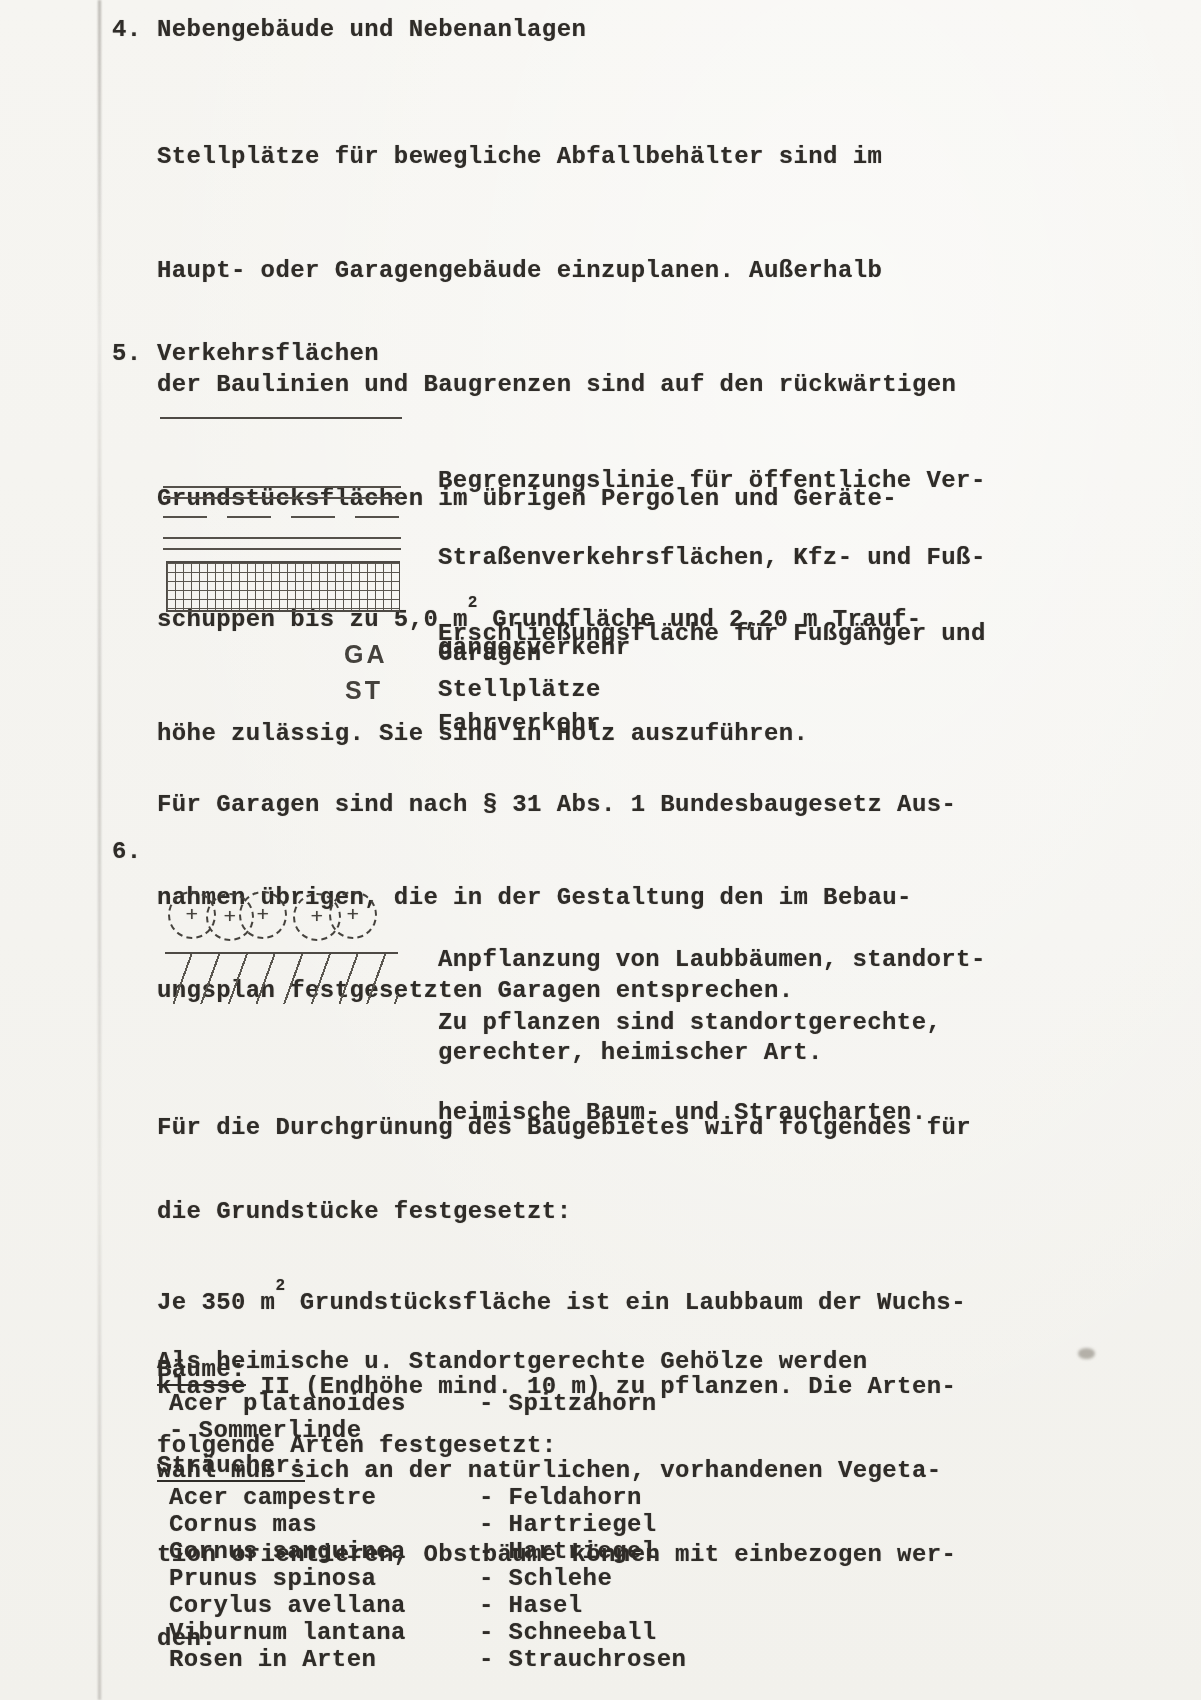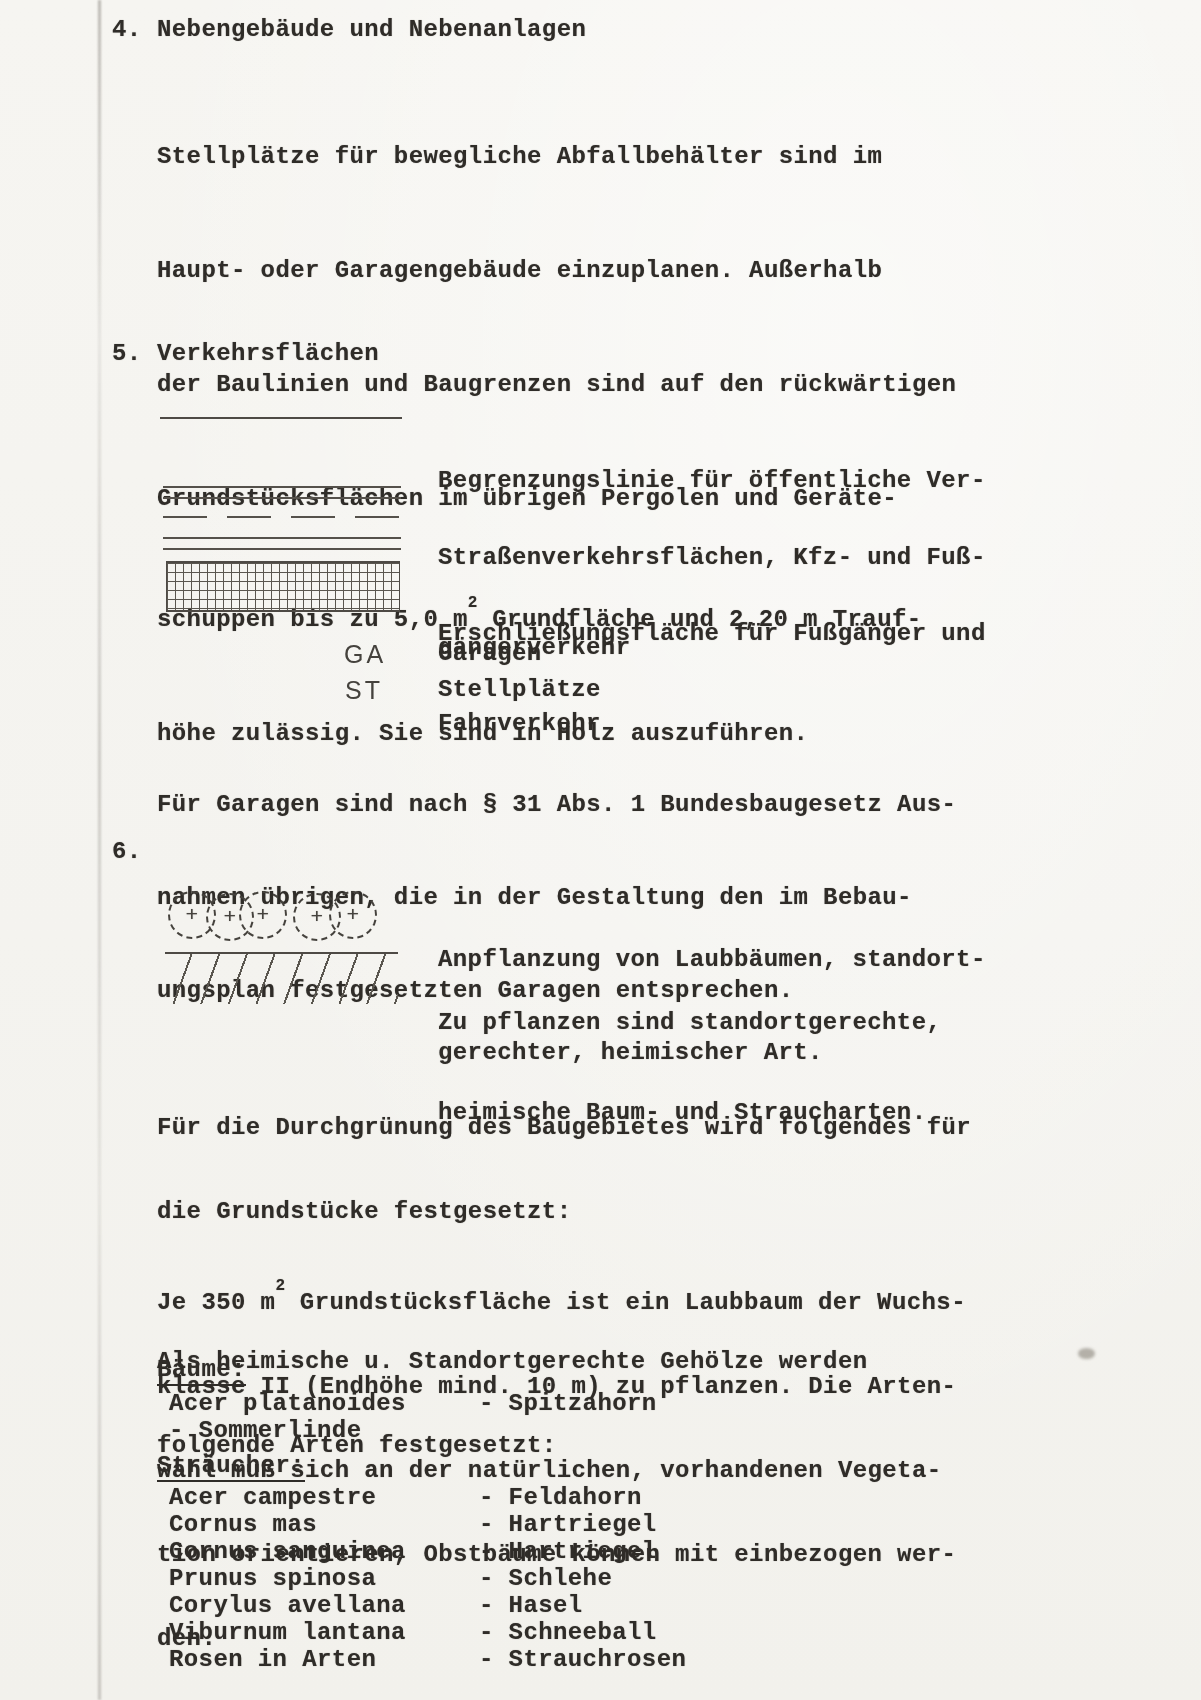--- a/index.html
+++ b/index.html
@@ -37,21 +37,21 @@
       repeating-linear-gradient(180deg,#5a564f 0 1px,transparent 1px 9px);}
   .sym-trees{position:absolute;}
   .circle{position:absolute;width:48px;height:48px;border:2.5px dashed #45423d;
     border-radius:50%;box-sizing:border-box;}
   .circle span{position:absolute;left:0;top:0;width:100%;height:100%;
     display:flex;align-items:center;justify-content:center;
     font-size:21px;font-weight:400;color:#45423d;}
   .sym-hatch{position:absolute;border-top:2px solid #4e4a45;
     background:repeating-linear-gradient(110deg,transparent 0 24px,#5a564f 24px 26px);}
   .abbr{position:absolute;font-family:"Liberation Sans","DejaVu Sans",sans-serif;
-    font-weight:400;letter-spacing:3px;color:#45423d;text-shadow:none;font-size:25px;}
+    font-weight:700;letter-spacing:3px;color:#45423d;text-shadow:none;font-size:25px;}
   .underline{border-bottom:2px solid #2f2c28;padding-bottom:1px;}
   .plist{position:absolute;}
   .prow{display:flex;height:27px;line-height:27px;white-space:pre;margin-left:12px;}
   .prow .latin{width:310px;}
   .crease{position:absolute;left:98px;top:0;width:3px;height:1700px;
     background:linear-gradient(180deg,rgba(100,95,88,0.4) 0%,rgba(100,95,88,0.1) 20%,
       rgba(100,95,88,0.28) 45%,rgba(100,95,88,0.1) 70%,rgba(100,95,88,0.3) 100%);
     filter:blur(1px);}
   .smudge{position:absolute;left:1078px;top:1348px;width:17px;height:11px;
     background:rgba(128,122,112,0.55);border-radius:50%;filter:blur(1.5px);}

